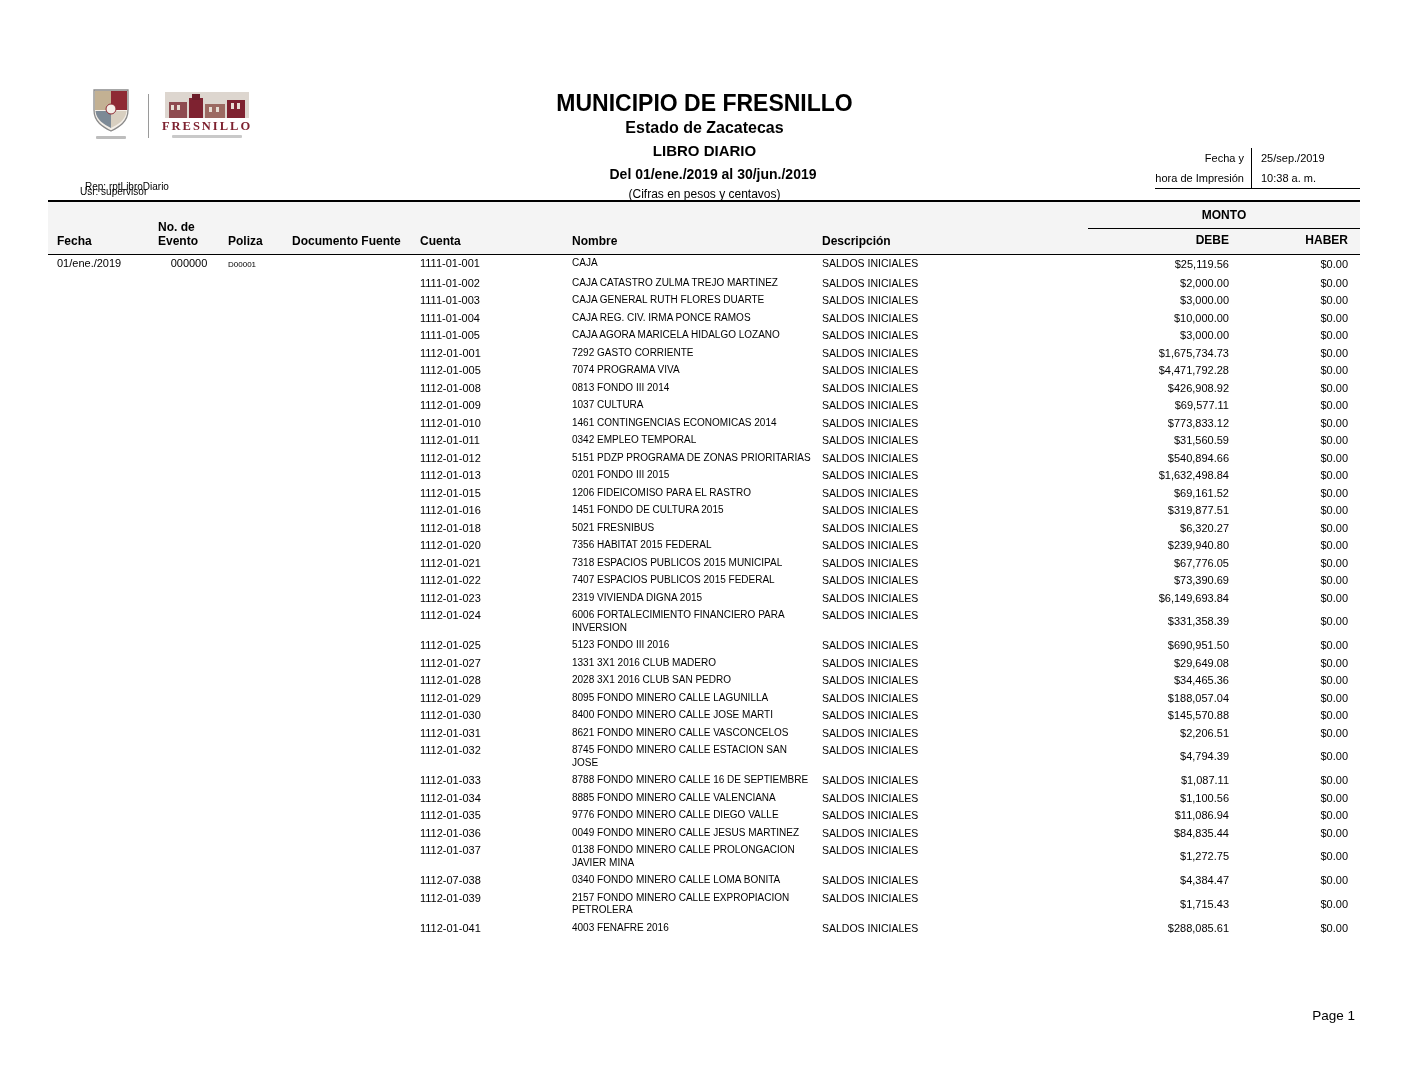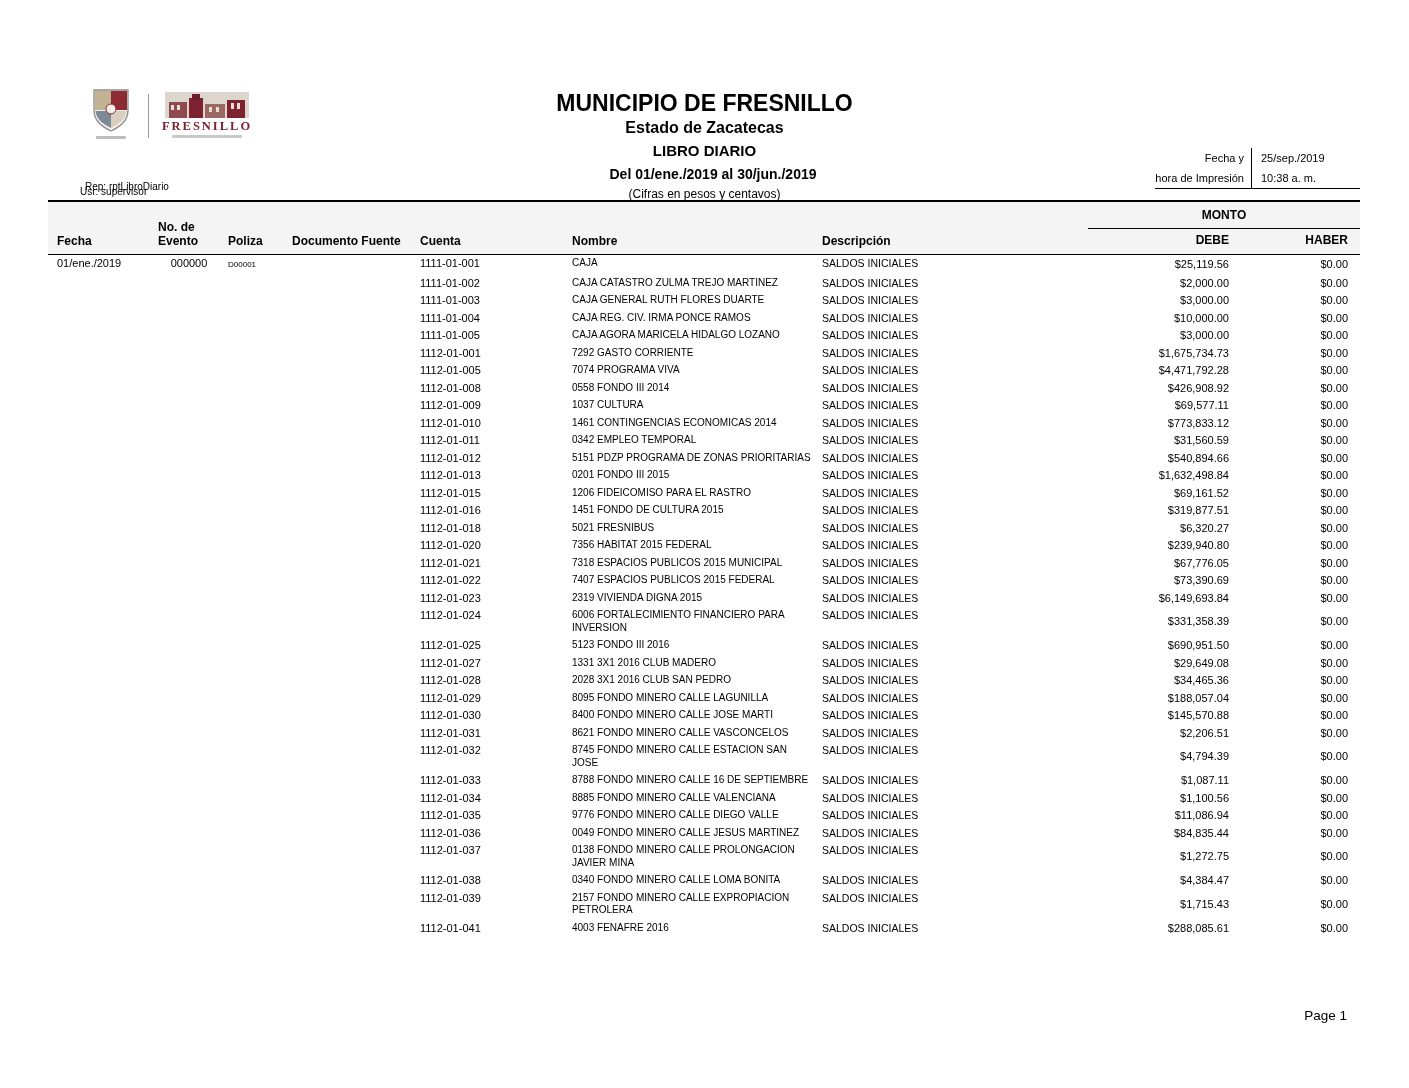--- a/index.html
+++ b/index.html
@@ -49,21 +49,21 @@
     overflow:hidden;white-space:normal;}
   .journal td.c-fecha{padding-left:9px;white-space:nowrap;}
   .journal td.c-evento{text-align:center;}
   .journal td.c-poliza{font-size:8px;padding-top:4.5px;}
   .journal td.c-desc{white-space:nowrap;font-size:10.5px;}
   .journal td.c-debe,.journal td.c-haber{text-align:right;vertical-align:middle;white-space:nowrap;}
   .journal td.c-debe{padding-right:4px;}
   .journal td.c-haber{padding-right:12px;}
   .nombre-wrap{max-width:242px;font-size:10px;}
   
-  .page-footer{position:absolute;top:1008px;right:62px;font-size:13.5px;}
+  .page-footer{position:absolute;top:1008px;right:54px;font-size:13.5px;}
 </style>
 </head>
 <body>
 
 <div class="page">
 
   <div class="logos">
     <div class="crest">
       <svg width="44" height="46" viewBox="0 0 44 46">
         <path d="M5 2 h34 v20 c0 12 -9 17 -17 21 C14 39 5 34 5 22 Z" fill="#f4efe8" stroke="#8a8a8a" stroke-width="1.3"></path>
@@ -241,21 +241,21 @@
       <td class="c-haber">$0.00</td>
     </tr>
 
     <tr>
       <td class="c-fecha"></td>
       <td class="c-evento"></td>
       <td class="c-poliza"></td>
       <td class="c-doc"></td>
       <td class="c-cuenta">1112-01-008</td>
       <td class="c-nombre">
-        <div class="nombre-wrap">0558 FONDO III 2014</div>
+        <div class="nombre-wrap">0813 FONDO III 2014</div>
       </td>
       <td class="c-desc">SALDOS INICIALES</td>
       <td class="c-debe">$426,908.92</td>
       <td class="c-haber">$0.00</td>
     </tr>
 
     <tr>
       <td class="c-fecha"></td>
       <td class="c-evento"></td>
       <td class="c-poliza"></td>
@@ -603,21 +603,21 @@
       <td class="c-desc">SALDOS INICIALES</td>
       <td class="c-debe">$1,272.75</td>
       <td class="c-haber">$0.00</td>
     </tr>
 
     <tr>
       <td class="c-fecha"></td>
       <td class="c-evento"></td>
       <td class="c-poliza"></td>
       <td class="c-doc"></td>
-      <td class="c-cuenta">1112-01-038</td>
+      <td class="c-cuenta">1112-07-038</td>
       <td class="c-nombre">
         <div class="nombre-wrap">0340 FONDO MINERO CALLE LOMA BONITA</div>
       </td>
       <td class="c-desc">SALDOS INICIALES</td>
       <td class="c-debe">$4,384.47</td>
       <td class="c-haber">$0.00</td>
     </tr>
 
     <tr>
       <td class="c-fecha"></td>

